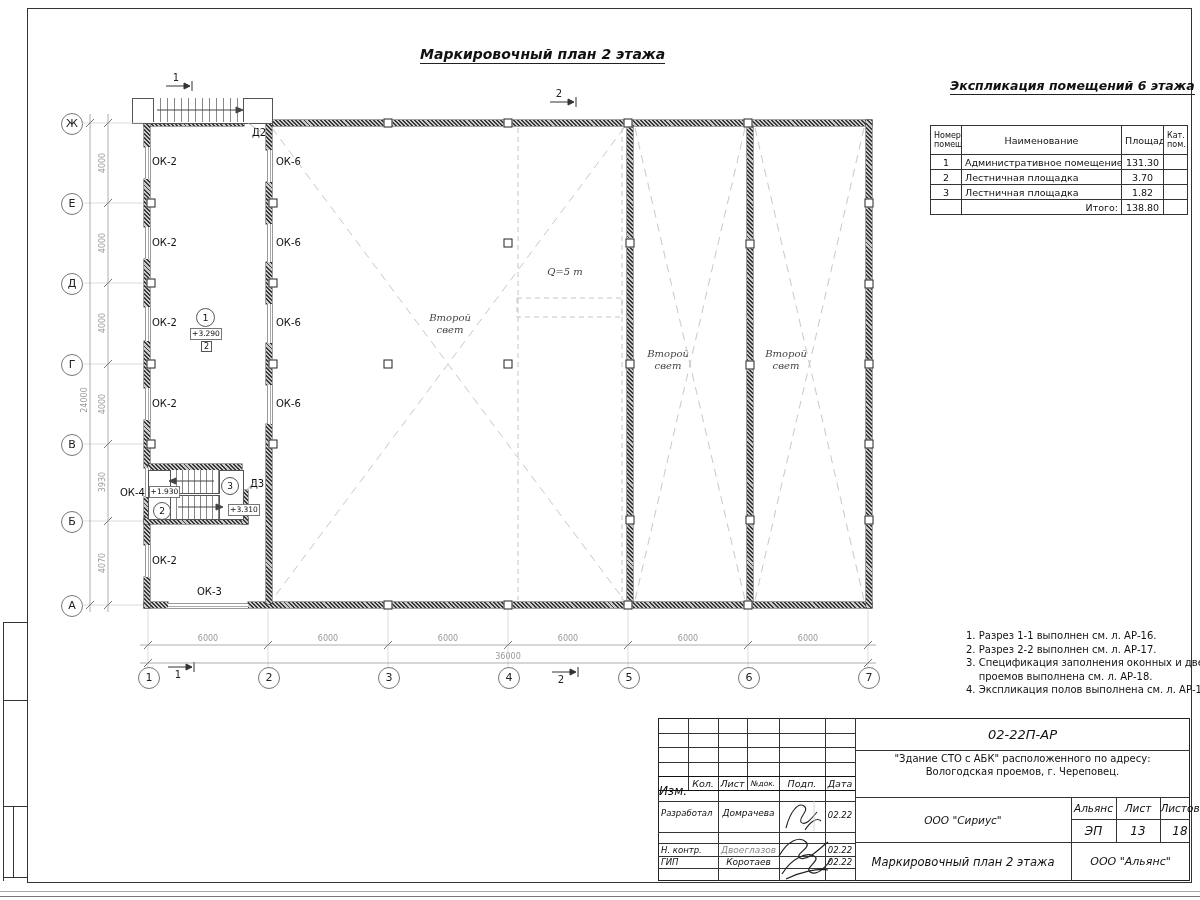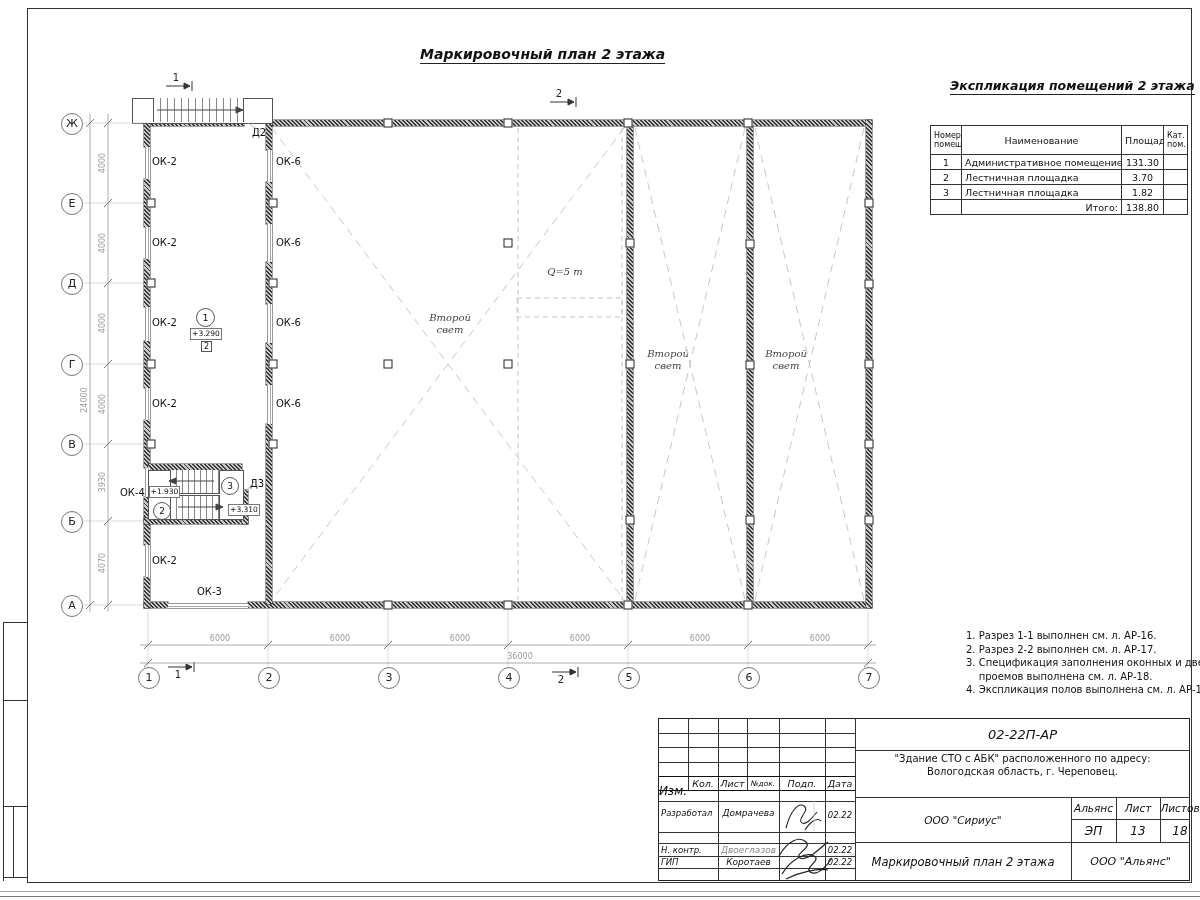--- a/index.html
+++ b/index.html
@@ -14,21 +14,21 @@
   .win-h{position:absolute;height:4px;background:#fff;border-top:1px solid #999;border-bottom:1px solid #999;
          background-image:linear-gradient(#aaa,#aaa);background-size:100% 1px;background-position:center;background-repeat:no-repeat;}
   .col-sq{position:absolute;width:7px;height:7px;background:#fff;border:1.2px solid #222;transform:translate(-50%,-50%);}
   .bubble{position:absolute;width:20px;height:20px;border:1px solid #777;border-radius:50%;background:#fff;
           font-size:11px;line-height:20px;text-align:center;color:#222;}
   .tag-circle{position:absolute;border:1px solid #555;border-radius:50%;background:#fff;text-align:center;color:#111;}
   .lvl-box{position:absolute;border:1px solid #777;background:#fff;font-size:7.5px;text-align:center;color:#111;}
   .cat-box{position:absolute;border:1px solid #555;background:#fff;font-size:8px;text-align:center;color:#111;}
   .dim-t{position:absolute;font-size:8px;color:#999;white-space:nowrap;}
   .dim-rot{transform:translate(-50%,-50%) rotate(-90deg);}
-  .dim-ctr{transform:translate(-50%,-50%);margin-left:12px;}
+  .dim-ctr{transform:translate(-50%,-50%);}
   .plan-label{position:absolute;font-size:10px;color:#111;white-space:nowrap;}
   .sl-label{position:absolute;font-family:"DejaVu Serif","Liberation Serif",serif;font-style:italic;font-size:10px;
             color:#444;text-align:center;width:56px;transform:translate(-50%,-50%);line-height:12px;}
   .sec-digit{position:absolute;font-size:10px;color:#222;width:12px;text-align:center;}
   .page-title{position:absolute;font-size:14px;font-style:italic;font-weight:bold;color:#111;
               border-bottom:1.2px solid #222;padding-bottom:1px;white-space:nowrap;}
   .sched{position:absolute;left:930px;top:125px;width:257px;border-collapse:collapse;table-layout:fixed;}
   .sched th,.sched td{border:1px solid #333;padding:0 3px;overflow:hidden;white-space:nowrap;}
   .sched th{font-weight:normal;font-size:9.5px;height:28px;text-align:center;}
   .sched th.small{font-size:8px;line-height:9px;white-space:normal;}
@@ -52,21 +52,21 @@
 
   <div class="vline" style="left:3px;top:622px;height:259px;"></div>
   <div class="vline" style="left:13px;top:806px;height:71px;"></div>
   <div class="hline" style="left:3px;top:622px;width:24px;"></div>
   <div class="hline" style="left:3px;top:700px;width:24px;"></div>
   <div class="hline" style="left:3px;top:806px;width:24px;"></div>
   <div class="hline" style="left:3px;top:877px;width:24px;"></div>
 
   <div class="page-title" style="left:420px;top:46px;">Маркировочный план 2 этажа</div>
 
-  <div class="page-title" style="left:950px;top:78px;font-size:12.5px;">Экспликация помещений 2 этажа</div>
+  <div class="page-title" style="left:950px;top:78px;font-size:12.5px;">Экспликация помещений 6 этажа</div>
 
   <table class="sched">
     <colgroup>
         <col style="width:31px">
         <col style="width:160px">
         <col style="width:42px">
         <col style="width:24px">
       </colgroup>
     <thead>
       <tr>
@@ -274,21 +274,21 @@
       <div style="position: absolute; left: 658px; top: 868px; width: 197px; height: 1px; background: rgb(51, 51, 51);"></div>
       <div style="position: absolute; left: 855px; top: 750px; width: 335px; height: 1px; background: rgb(51, 51, 51);"></div>
       <div style="position: absolute; left: 855px; top: 797px; width: 335px; height: 1px; background: rgb(51, 51, 51);"></div>
       <div style="position: absolute; left: 1071px; top: 819px; width: 119px; height: 1px; background: rgb(51, 51, 51);"></div>
       <div style="position: absolute; left: 855px; top: 842px; width: 335px; height: 1px; background: rgb(51, 51, 51);"></div>
     </div>
 
   <div class="tb-text" style="left:855px;top:718px;width:335px;height:32px;font-size:13px;">02-22П-АР</div>
   <div class="abs" style="left:855px;top:752px;width:335px;text-align:center;font-size:10px;line-height:13px;">
       <div>"Здание СТО с АБК" расположенного по адресу:</div>
-      <div>Вологодская область, г. Череповец.</div>
+      <div>Вологодская проемов, г. Череповец.</div>
   </div>
   <div class="tb-text" style="left:855px;top:797px;width:216px;height:45px;font-size:10.5px;">ООО "Сириус"</div>
   <div class="tb-text" style="left:1071px;top:797px;width:45px;height:22px;font-size:10.5px;">Альянс</div>
   <div class="tb-text" style="left:1116px;top:797px;width:44px;height:22px;font-size:10.5px;">Лист</div>
   <div class="tb-text" style="left:1160px;top:797px;width:40px;height:22px;font-size:10.5px;">Листов</div>
   <div class="tb-text" style="left:1071px;top:819px;width:45px;height:23px;font-size:12px;">ЭП</div>
   <div class="tb-text" style="left:1116px;top:819px;width:44px;height:23px;font-size:12px;">13</div>
   <div class="tb-text" style="left:1160px;top:819px;width:40px;height:23px;font-size:12px;">18</div>
   <div class="tb-text" style="left:855px;top:842px;width:216px;height:39px;font-size:11.5px;">Маркировочный план 2 этажа</div>
   <div class="tb-text" style="left:1071px;top:842px;width:119px;height:39px;font-size:11px;">ООО "Альянс"</div>

